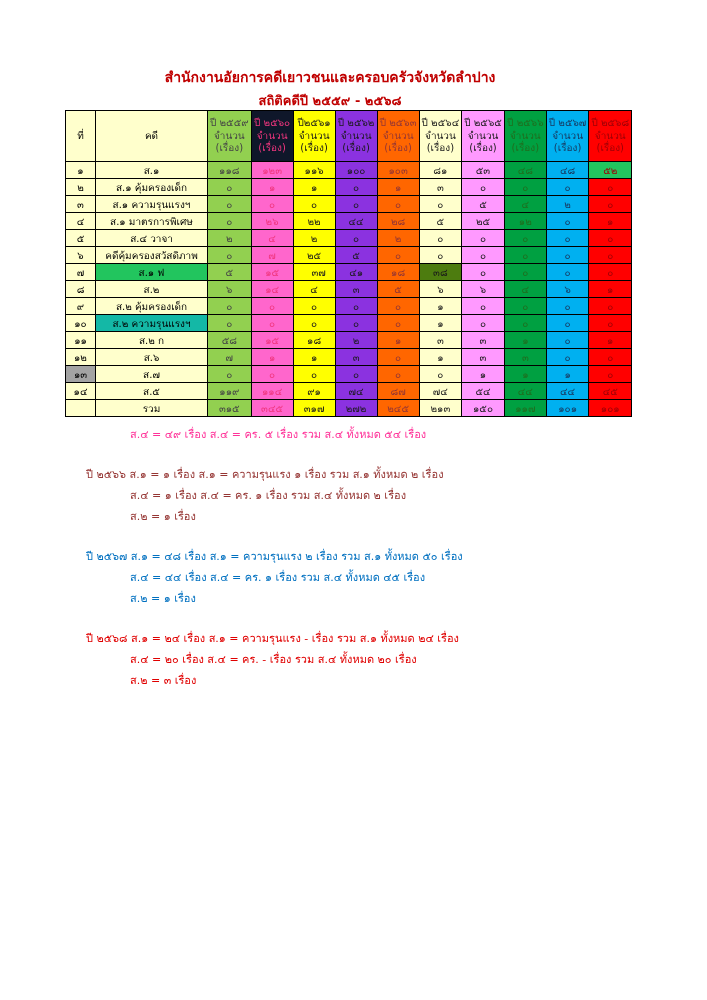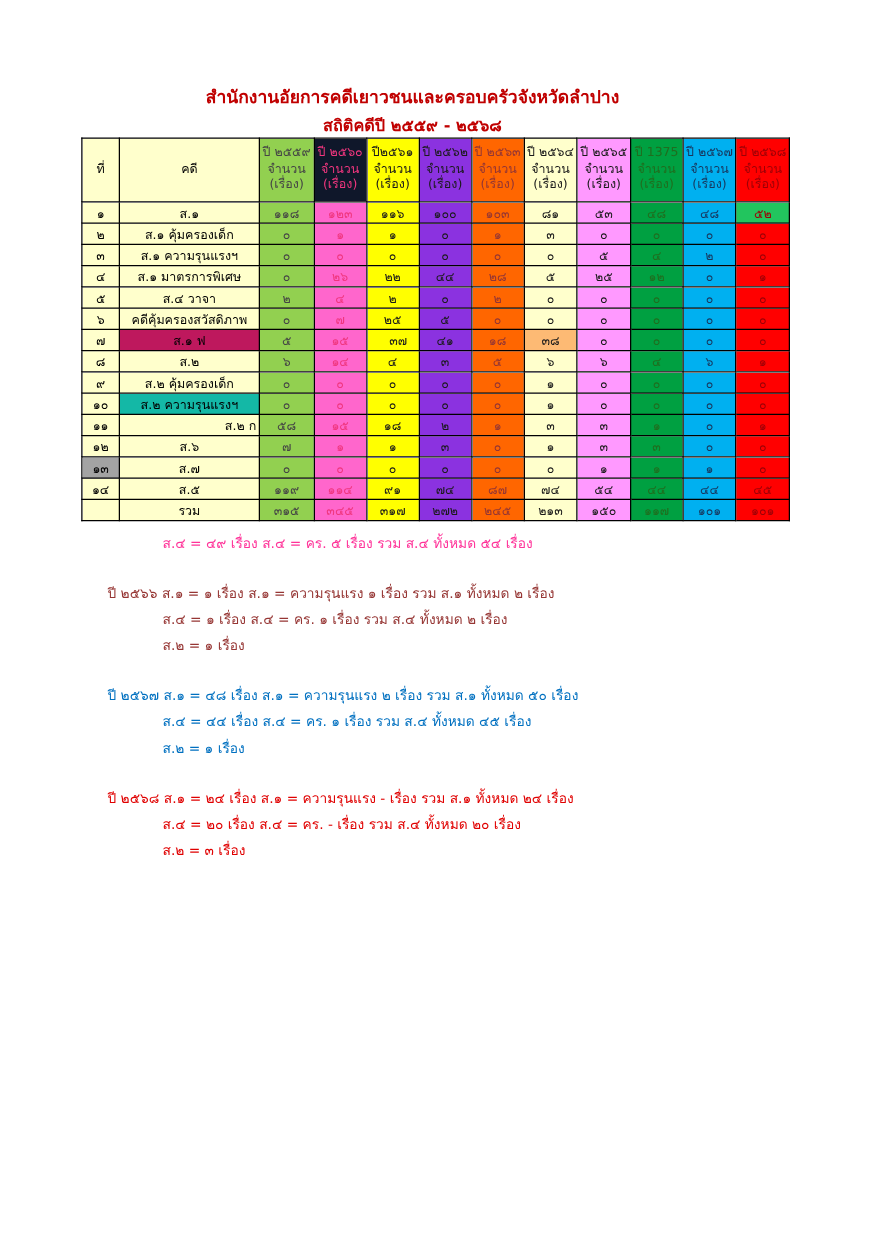--- a/index.html
+++ b/index.html
@@ -94,21 +94,21 @@
             <div>ปี ๒๕๖๔</div>
             <div>จำนวน</div>
             <div>(เรื่อง)</div>
           </th>
           <th style="background: rgb(255, 153, 255); color: rgb(26, 26, 26);">
             <div>ปี ๒๕๖๕</div>
             <div>จำนวน</div>
             <div>(เรื่อง)</div>
           </th>
           <th style="background: rgb(0, 160, 65); color: rgb(31, 110, 31);">
-            <div>ปี 1375</div>
+            <div>ปี ๒๕๖๖</div>
             <div>จำนวน</div>
             <div>(เรื่อง)</div>
           </th>
           <th style="background: rgb(0, 176, 240); color: rgb(23, 55, 94);">
             <div>ปี ๒๕๖๗</div>
             <div>จำนวน</div>
             <div>(เรื่อง)</div>
           </th>
           <th style="background: rgb(255, 0, 0); color: rgb(156, 0, 6);">
             <div>ปี ๒๕๖๘</div>
@@ -197,27 +197,27 @@
           <td style="background: rgb(139, 50, 224); color: rgb(26, 26, 26);">๕</td>
           <td style="background: rgb(255, 102, 0); color: rgb(148, 54, 52);">๐</td>
           <td style="background: rgb(255, 255, 204); color: rgb(26, 26, 26);">๐</td>
           <td style="background: rgb(255, 153, 255); color: rgb(26, 26, 26);">๐</td>
           <td style="background: rgb(0, 160, 65); color: rgb(31, 110, 31);">๐</td>
           <td style="background: rgb(0, 176, 240); color: rgb(23, 55, 94);">๐</td>
           <td style="background: rgb(255, 0, 0); color: rgb(156, 0, 6);">๐</td>
         </tr>
         <tr>
           <td style="background: rgb(255, 255, 204);">๗</td>
-          <td class="case-name" style="background: #be185d; margin-top: 12px;">ส.๑ ฟ</td>
+          <td class="case-name" style="background: #22c55e; margin-top: 12px;">ส.๑ ฟ</td>
           <td style="background: rgb(146, 208, 80); color: rgb(69, 69, 69);">๕</td>
           <td style="background: rgb(255, 102, 204); color: rgb(240, 54, 126);">๑๕</td>
           <td style="background: rgb(255, 255, 0); color: rgb(26, 26, 26); padding-left: 11px;">๓๗</td>
           <td style="background: rgb(139, 50, 224); color: rgb(26, 26, 26);">๔๑</td>
           <td style="background: rgb(255, 102, 0); color: rgb(148, 54, 52);">๑๘</td>
-          <td style="background: #fdba74; color: rgb(26, 26, 26);">๓๘</td>
+          <td style="background: #4d7c0f; color: rgb(26, 26, 26);">๓๘</td>
           <td style="background: rgb(255, 153, 255); color: rgb(26, 26, 26);">๐</td>
           <td style="background: rgb(0, 160, 65); color: rgb(31, 110, 31);">๐</td>
           <td style="background: rgb(0, 176, 240); color: rgb(23, 55, 94);">๐</td>
           <td style="background: rgb(255, 0, 0); color: rgb(156, 0, 6);">๐</td>
         </tr>
         <tr>
           <td style="background: rgb(255, 255, 204);">๘</td>
           <td class="case-name" style="background: rgb(255, 255, 204);">ส.๒</td>
           <td style="background: rgb(146, 208, 80); color: rgb(69, 69, 69);">๖</td>
           <td style="background: rgb(255, 102, 204); color: rgb(240, 54, 126);">๑๔</td>
@@ -253,21 +253,21 @@
           <td style="background: rgb(139, 50, 224); color: rgb(26, 26, 26);">๐</td>
           <td style="background: rgb(255, 102, 0); color: rgb(148, 54, 52);">๐</td>
           <td style="background: rgb(255, 255, 204); color: rgb(26, 26, 26);">๑</td>
           <td style="background: rgb(255, 153, 255); color: rgb(26, 26, 26);">๐</td>
           <td style="background: rgb(0, 160, 65); color: rgb(31, 110, 31);">๐</td>
           <td style="background: rgb(0, 176, 240); color: rgb(23, 55, 94);">๐</td>
           <td style="background: rgb(255, 0, 0); color: rgb(156, 0, 6);">๐</td>
         </tr>
         <tr>
           <td style="background: rgb(255, 255, 204);">๑๑</td>
-          <td class="case-name" style="background: rgb(255, 255, 204); text-align: right;">ส.๒ ก</td>
+          <td class="case-name" style="background: rgb(255, 255, 204);">ส.๒ ก</td>
           <td style="background: rgb(146, 208, 80); color: rgb(69, 69, 69);">๕๘</td>
           <td style="background: rgb(255, 102, 204); color: rgb(240, 54, 126);">๑๕</td>
           <td style="background: rgb(255, 255, 0); color: rgb(26, 26, 26);">๑๘</td>
           <td style="background: rgb(139, 50, 224); color: rgb(26, 26, 26);">๒</td>
           <td style="background: rgb(255, 102, 0); color: rgb(148, 54, 52);">๑</td>
           <td style="background: rgb(255, 255, 204); color: rgb(26, 26, 26);">๓</td>
           <td style="background: rgb(255, 153, 255); color: rgb(26, 26, 26);">๓</td>
           <td style="background: rgb(0, 160, 65); color: rgb(31, 110, 31);">๑</td>
           <td style="background: rgb(0, 176, 240); color: rgb(23, 55, 94);">๐</td>
           <td style="background: rgb(255, 0, 0); color: rgb(156, 0, 6);">๑</td>

